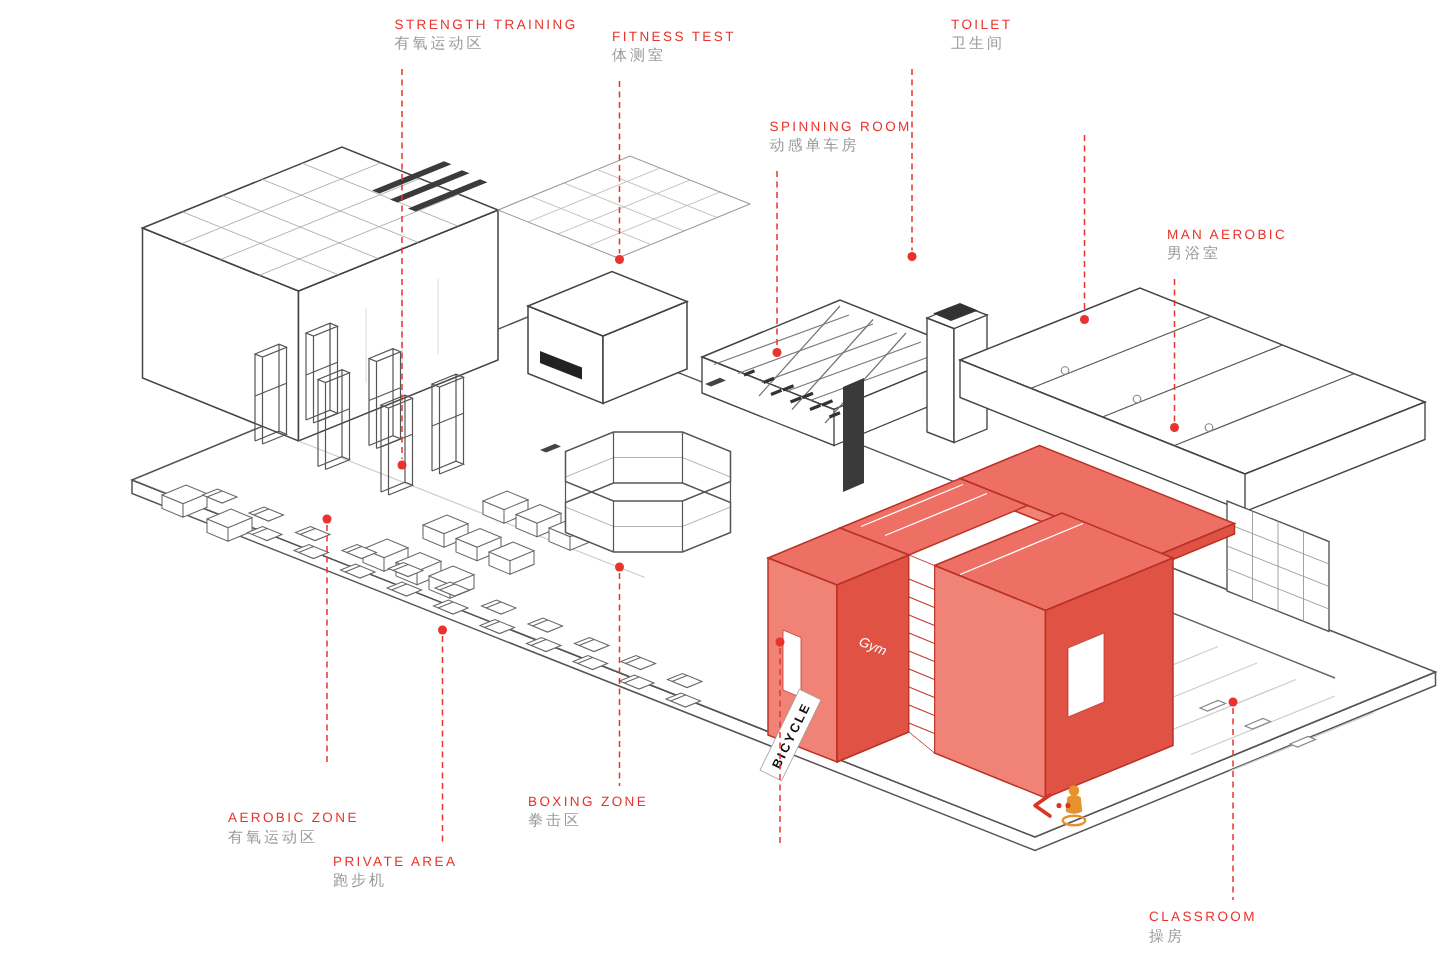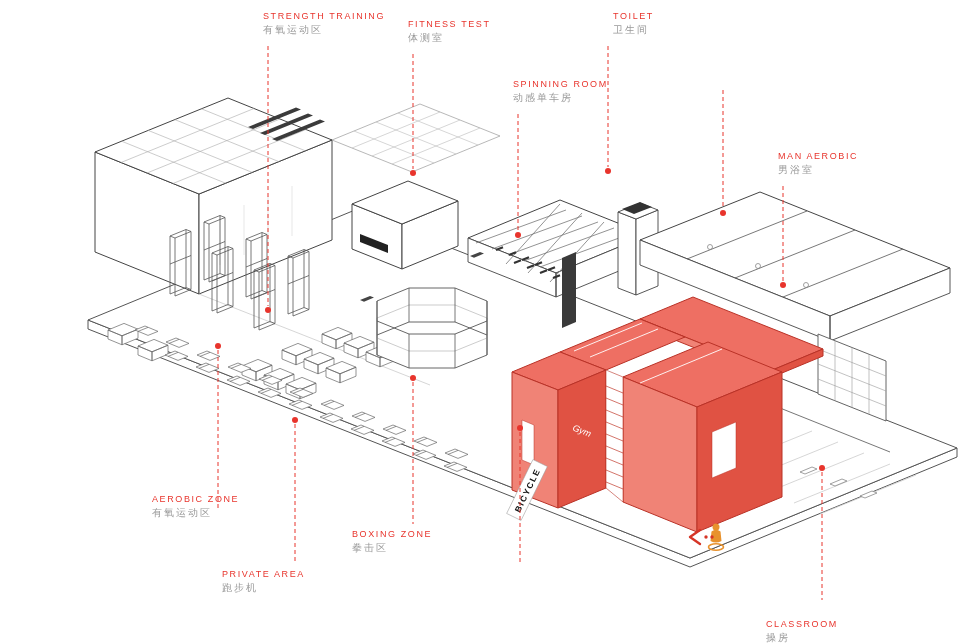--- a/index.html
+++ b/index.html
@@ -211,42 +211,42 @@
 </svg>
 
 <div class="lbl" style="left:263px;top:10px">
   <div class="en">STRENGTH TRAINING</div>
   <div class="zh">有氧运动区</div>
 </div>
 <div class="lbl" style="left:408px;top:18px">
   <div class="en">FITNESS TEST</div>
   <div class="zh">体测室</div>
 </div>
-<div class="lbl" style="left:613px;top:10px">
+<div class="lbl" style="left:634px;top:10px">
   <div class="en">TOILET</div>
   <div class="zh">卫生间</div>
 </div>
 <div class="lbl" style="left:513px;top:78px">
   <div class="en">SPINNING ROOM</div>
   <div class="zh">动感单车房</div>
 </div>
 <div class="lbl" style="left:778px;top:150px">
   <div class="en">MAN AEROBIC</div>
   <div class="zh">男浴室</div>
 </div>
-<div class="lbl" style="left:152px;top:493px">
+<div class="lbl" style="left:152px;top:539px">
   <div class="en">AEROBIC ZONE</div>
   <div class="zh">有氧运动区</div>
 </div>
 <div class="lbl" style="left:222px;top:568px">
   <div class="en">PRIVATE AREA</div>
   <div class="zh">跑步机</div>
 </div>
 <div class="lbl" style="left:352px;top:528px">
   <div class="en">BOXING ZONE</div>
   <div class="zh">拳击区</div>
 </div>
-<div class="lbl" style="left:766px;top:618px">
+<div class="lbl" style="left:766px;top:605px">
   <div class="en">CLASSROOM</div>
   <div class="zh">操房</div>
 </div>
 
 </div>
 
 </body></html>

